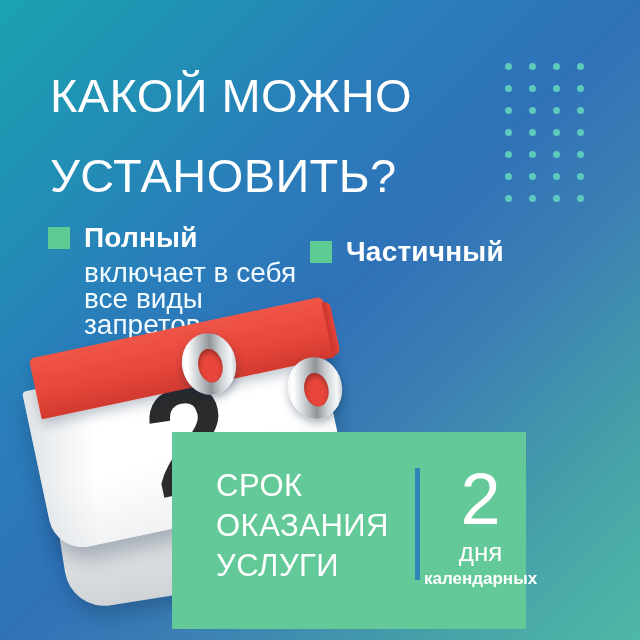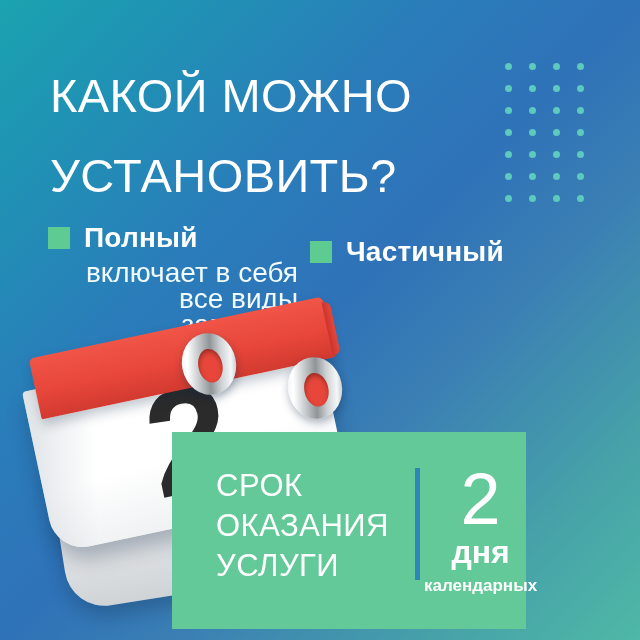--- a/index.html
+++ b/index.html
@@ -57,21 +57,21 @@
     font-weight: 400;
     letter-spacing: 0.4px;
     white-space: pre-line;
   }
 
   
   .col {
     position: absolute;
     color: #ffffff;
   }
-  .col-left  { left: 48px;  top: 222px; width: 250px; text-align: right; }
+  .col-left  { left: 48px;  top: 222px; width: 250px; }
   .col-right { left: 310px; top: 236px; width: 300px; }
 
   .col-head {
     display: flex;
     align-items: center;
     gap: 14px;
     margin-bottom: 6px;
   }
   .bullet {
     width: 22px;
@@ -229,30 +229,30 @@
     text-align: center;
     color: #ffffff;
     padding-left: 4px;
   }
   .num-big {
     font-size: 72px;
     line-height: 74px;
     font-weight: 300;
   }
   .num-unit {
-    font-size: 32px;
+    font-size: 26px;
     line-height: 28px;
-    font-weight: 700;
+    font-weight: 400;
     margin-top: 2px;
   }
   .num-sub {
     font-size: 17px;
     line-height: 20px;
     font-weight: 700;
-    margin-top: 10px;
+    margin-top: 3px;
   }
 </style>
 </head>
 <body>
 
 <div id="poster">
 
   <div class="dot-grid">
     <i></i>
       <i></i>

